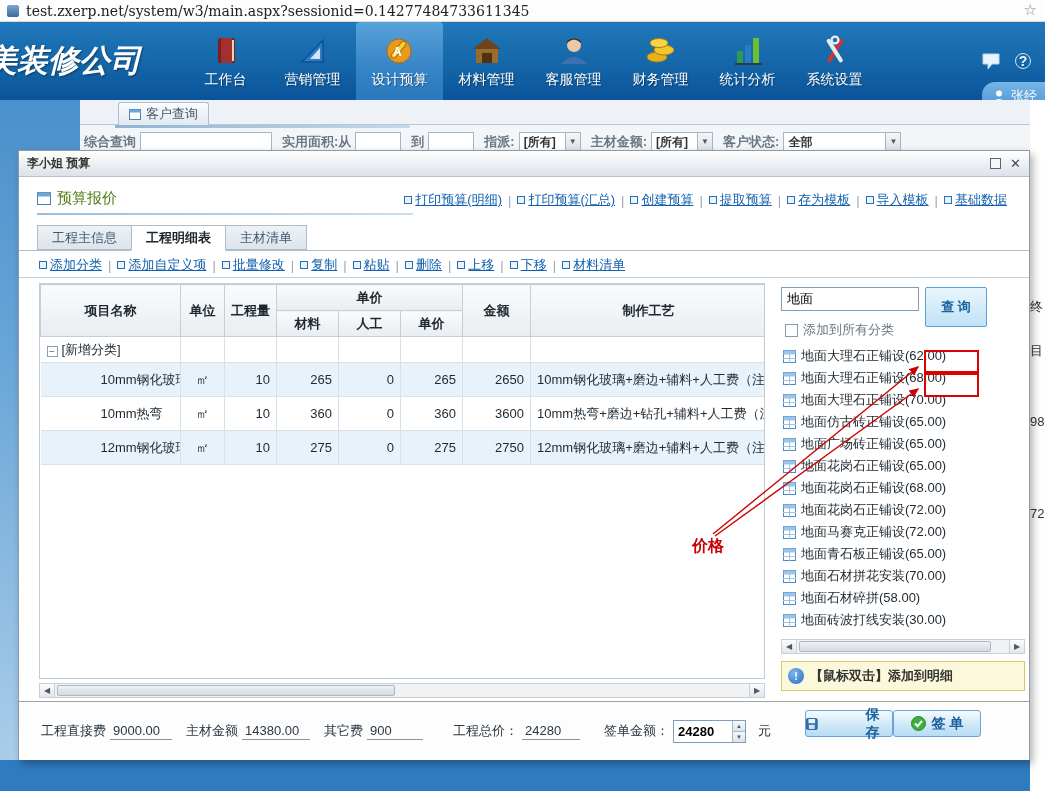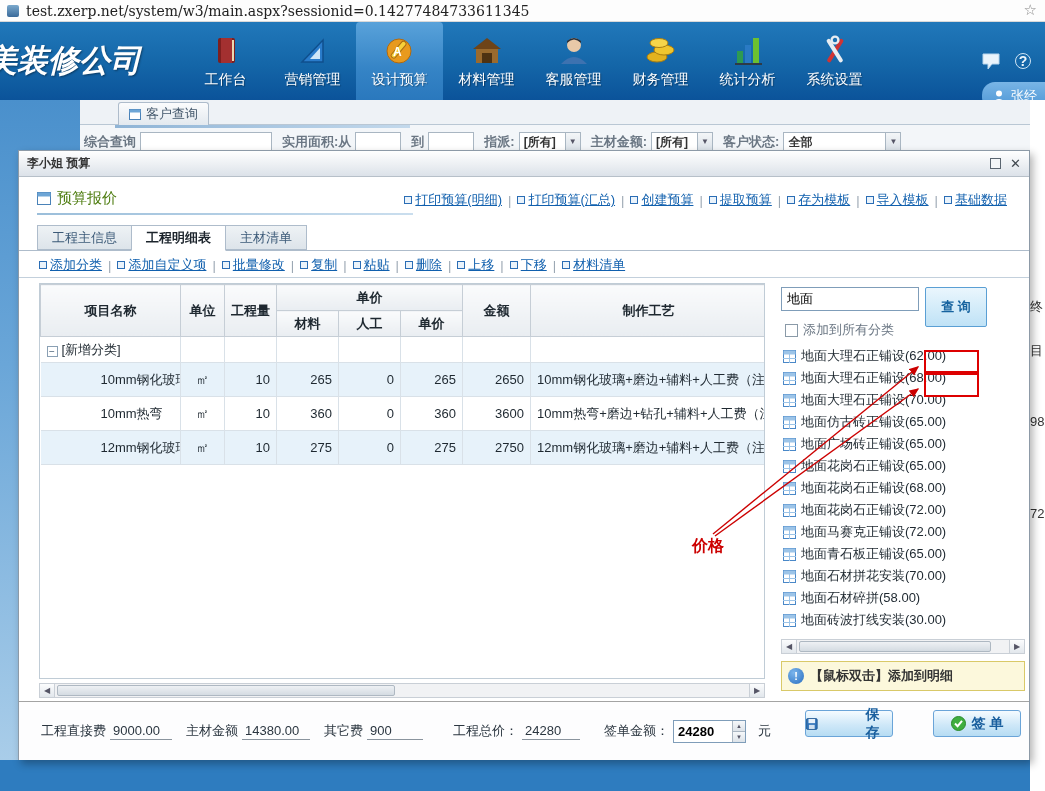--- a/index.html
+++ b/index.html
@@ -96,21 +96,21 @@
   .totals { position:absolute; left:0; top:524px; width:100%; height:59px; border-top:1px solid #a3a3a3; background:#fdfdfe; }
   .totals-inner { position:absolute; left:22px; top:0; height:100%; display:flex; align-items:center; font-size:13px; color:#2b3640; white-space:nowrap; }
   .t-val { display:inline-block; border-bottom:1px solid #8a949e; padding:1px 3px; margin:0 14px 0 4px; }
   .sign-input-wrap { display:inline-flex; align-items:stretch; border:1px solid #7f9db9; background:#fff; height:23px; margin-left:4px; }
   .sign-input { width:58px; border:none; font-size:13px; font-weight:bold; padding:0 4px; font-family:"Liberation Sans", sans-serif; }
   .spin { display:flex; flex-direction:column; width:13px; border-left:1px solid #aab6c2; }
   .spin div { flex:1; font-size:6px; line-height:10px; text-align:center; color:#556; background:linear-gradient(#f6f8fa,#dde3e9); cursor:pointer; }
   .spin div + div { border-top:1px solid #aab6c2; }
   .dlg-btn { position:absolute; top:8px; width:88px; height:27px; border:1px solid #6aa4d8; border-radius:3px; background:linear-gradient(#f5fbff,#cfe8f8 55%,#b6dcf3); color:#1a5f9e; font-size:14px; font-weight:bold; display:flex; align-items:center; justify-content:center; gap:6px; cursor:pointer; }
   .btn-save { left:786px;gap:48px; }
-  .btn-sign { left:914px; }
+  .btn-sign { left:874px; }
 
   
   .annot-layer { position:absolute; left:0; top:0; width:1045px; height:791px; pointer-events:none; z-index:9; }
   .red-box { position:absolute; border:2px solid #dd0000; }
   .annot-text { position:absolute; left:692px; top:536px; color:#cc0000; font-size:16px; font-weight:bold; }
 </style>
 </head>
 <body>
 
 <div class="browser-bar">

